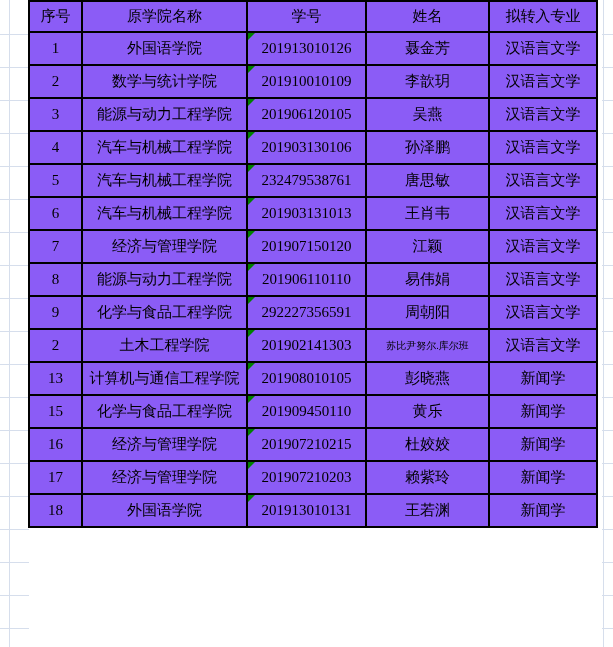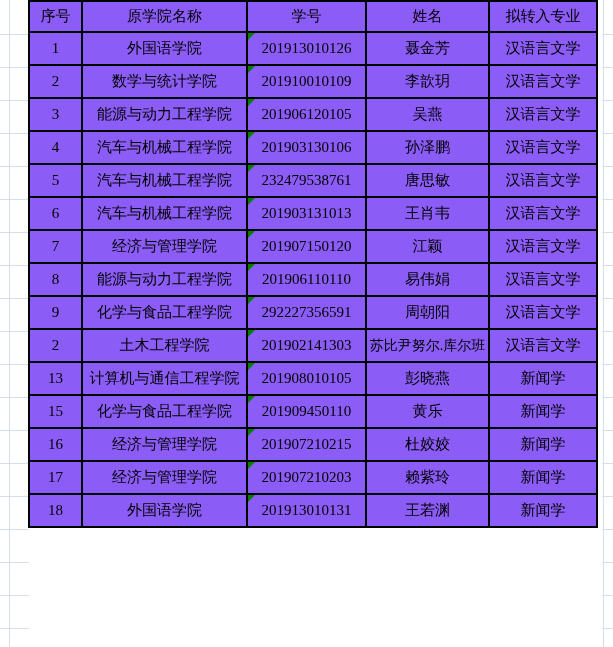--- a/index.html
+++ b/index.html
@@ -29,21 +29,21 @@
     background:#8b5cf6;
   }
   th,td{
     border:2px solid var(--table_border,#000000);
     text-align:center;vertical-align:middle;
     font-weight:normal;font-size:15px;line-height:1;
     padding:0;position:relative;overflow:hidden;white-space:nowrap;
   }
   thead tr{height:31px;}
   tbody tr{height:33px;}
-  td.small{font-size:14px;}
+  td.small{font-size:10px;}
   .tri{
     position:absolute;left:0;top:0;width:0;height:0;
     border-top:7px solid var(--error_triangle_green,#008000);
     border-right:7px solid transparent;
   }
 </style>
 </head>
 <body style="--table_border: #000000; --error_triangle_green: #008000; --sheet_gridline: #d6deec; --text: #000000; --background: #ffffff;">
 
 <div class="margin-grid left"></div>

